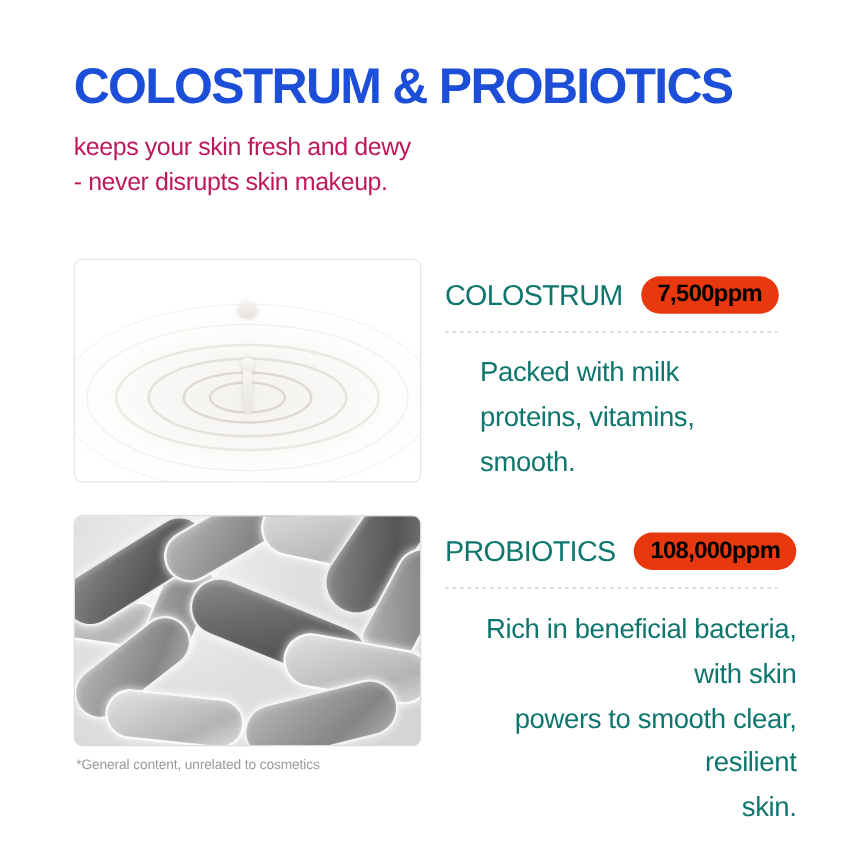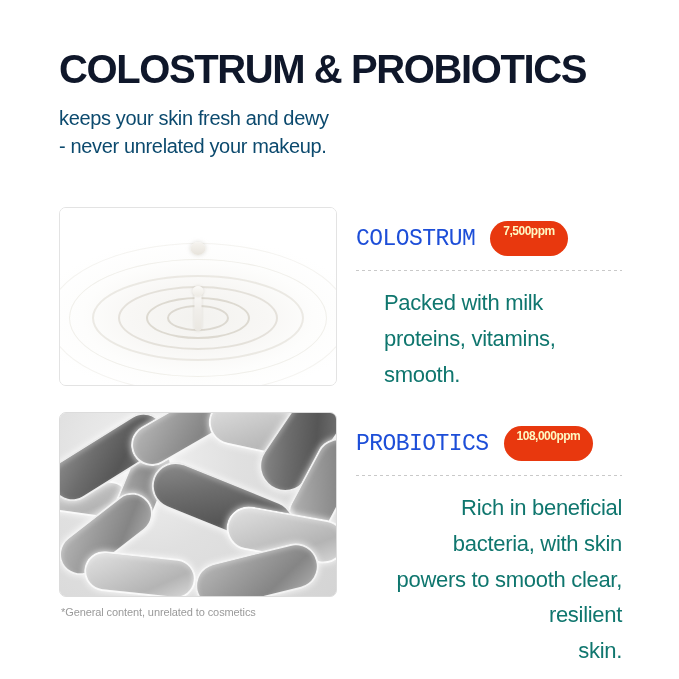--- a/index.html
+++ b/index.html
@@ -26,31 +26,31 @@
     left: 59px;
     top: 48px;
     width: 580px;
   }
 
   .main-title {
     font-family: "Liberation Sans", sans-serif;
     font-size: 40px;
     font-weight: 700;
     letter-spacing: -1.4px;
-    color: #0f172a;
+    color: #1d4ed8;
     line-height: 1.05;
     white-space: nowrap;
   }
 
   .subtitle {
     margin-top: 14px;
     font-family: "Liberation Sans", sans-serif;
     font-size: 20px;
     font-weight: 400;
-    color: #0c4a6e;
+    color: #be185d;
     line-height: 1.42;
     letter-spacing: -0.35px;
   }
   .subtitle-line { display: block; }
 
   
   .row {
     position: absolute;
     left: 59px;
     width: 562px;
@@ -173,38 +173,38 @@
     padding-top: 14px;
   }
 
   .title-line {
     display: flex;
     align-items: center;
     gap: 15px;
   }
 
   .ing-title {
-    font-family: Liberation Mono, monospace;
+    font-family: Liberation Sans, sans-serif;
     font-size: 23px;
     font-weight: 400;
-    color: #1d4ed8;
+    color: #0f766e;
     letter-spacing: -0.55px;
     white-space: nowrap;
   }
 
   .badge {
     display: inline-block;
     background: #e8380e;
-    color: #fef9c3;
-    font-family: "Liberation Sans", sans-serif;
-    font-size: 12px;
+    color: #000000;
+    font-family: "Liberation Sans", sans-serif;
+    font-size: 19px;
     font-weight: 700;
     letter-spacing: -0.5px;
     border-radius: 999px;
-    padding: 4px 13px 18px;
+    padding: 4px 13px 5px;
     line-height: 1.12;
     white-space: nowrap;
   }
 
   .divider {
     margin-top: 14px;
     width: 266px;
     height: 1px;
     background-image: linear-gradient(to right, #c9c9c9 0 3px, transparent 3px 6px);
     background-size: 6px 1px;
@@ -237,21 +237,21 @@
 </style>
 </head>
 <body>
 
 <div class="page">
 
   <div class="header">
     <div class="main-title">COLOSTRUM &amp; PROBIOTICS</div>
     <div class="subtitle">
       <span class="subtitle-line">keeps your skin fresh and dewy</span>
-      <span class="subtitle-line">- never unrelated your makeup.</span>
+      <span class="subtitle-line">- never disrupts skin makeup.</span>
     </div>
   </div>
 
   <div class="row row-colostrum">
 
     <div class="thumb">
       <div class="milk-scene">
         <div class="ripple ripple-outer"></div>
         <div class="ripple ripple-wide"></div>
         <div class="ripple ripple-1"></div>

